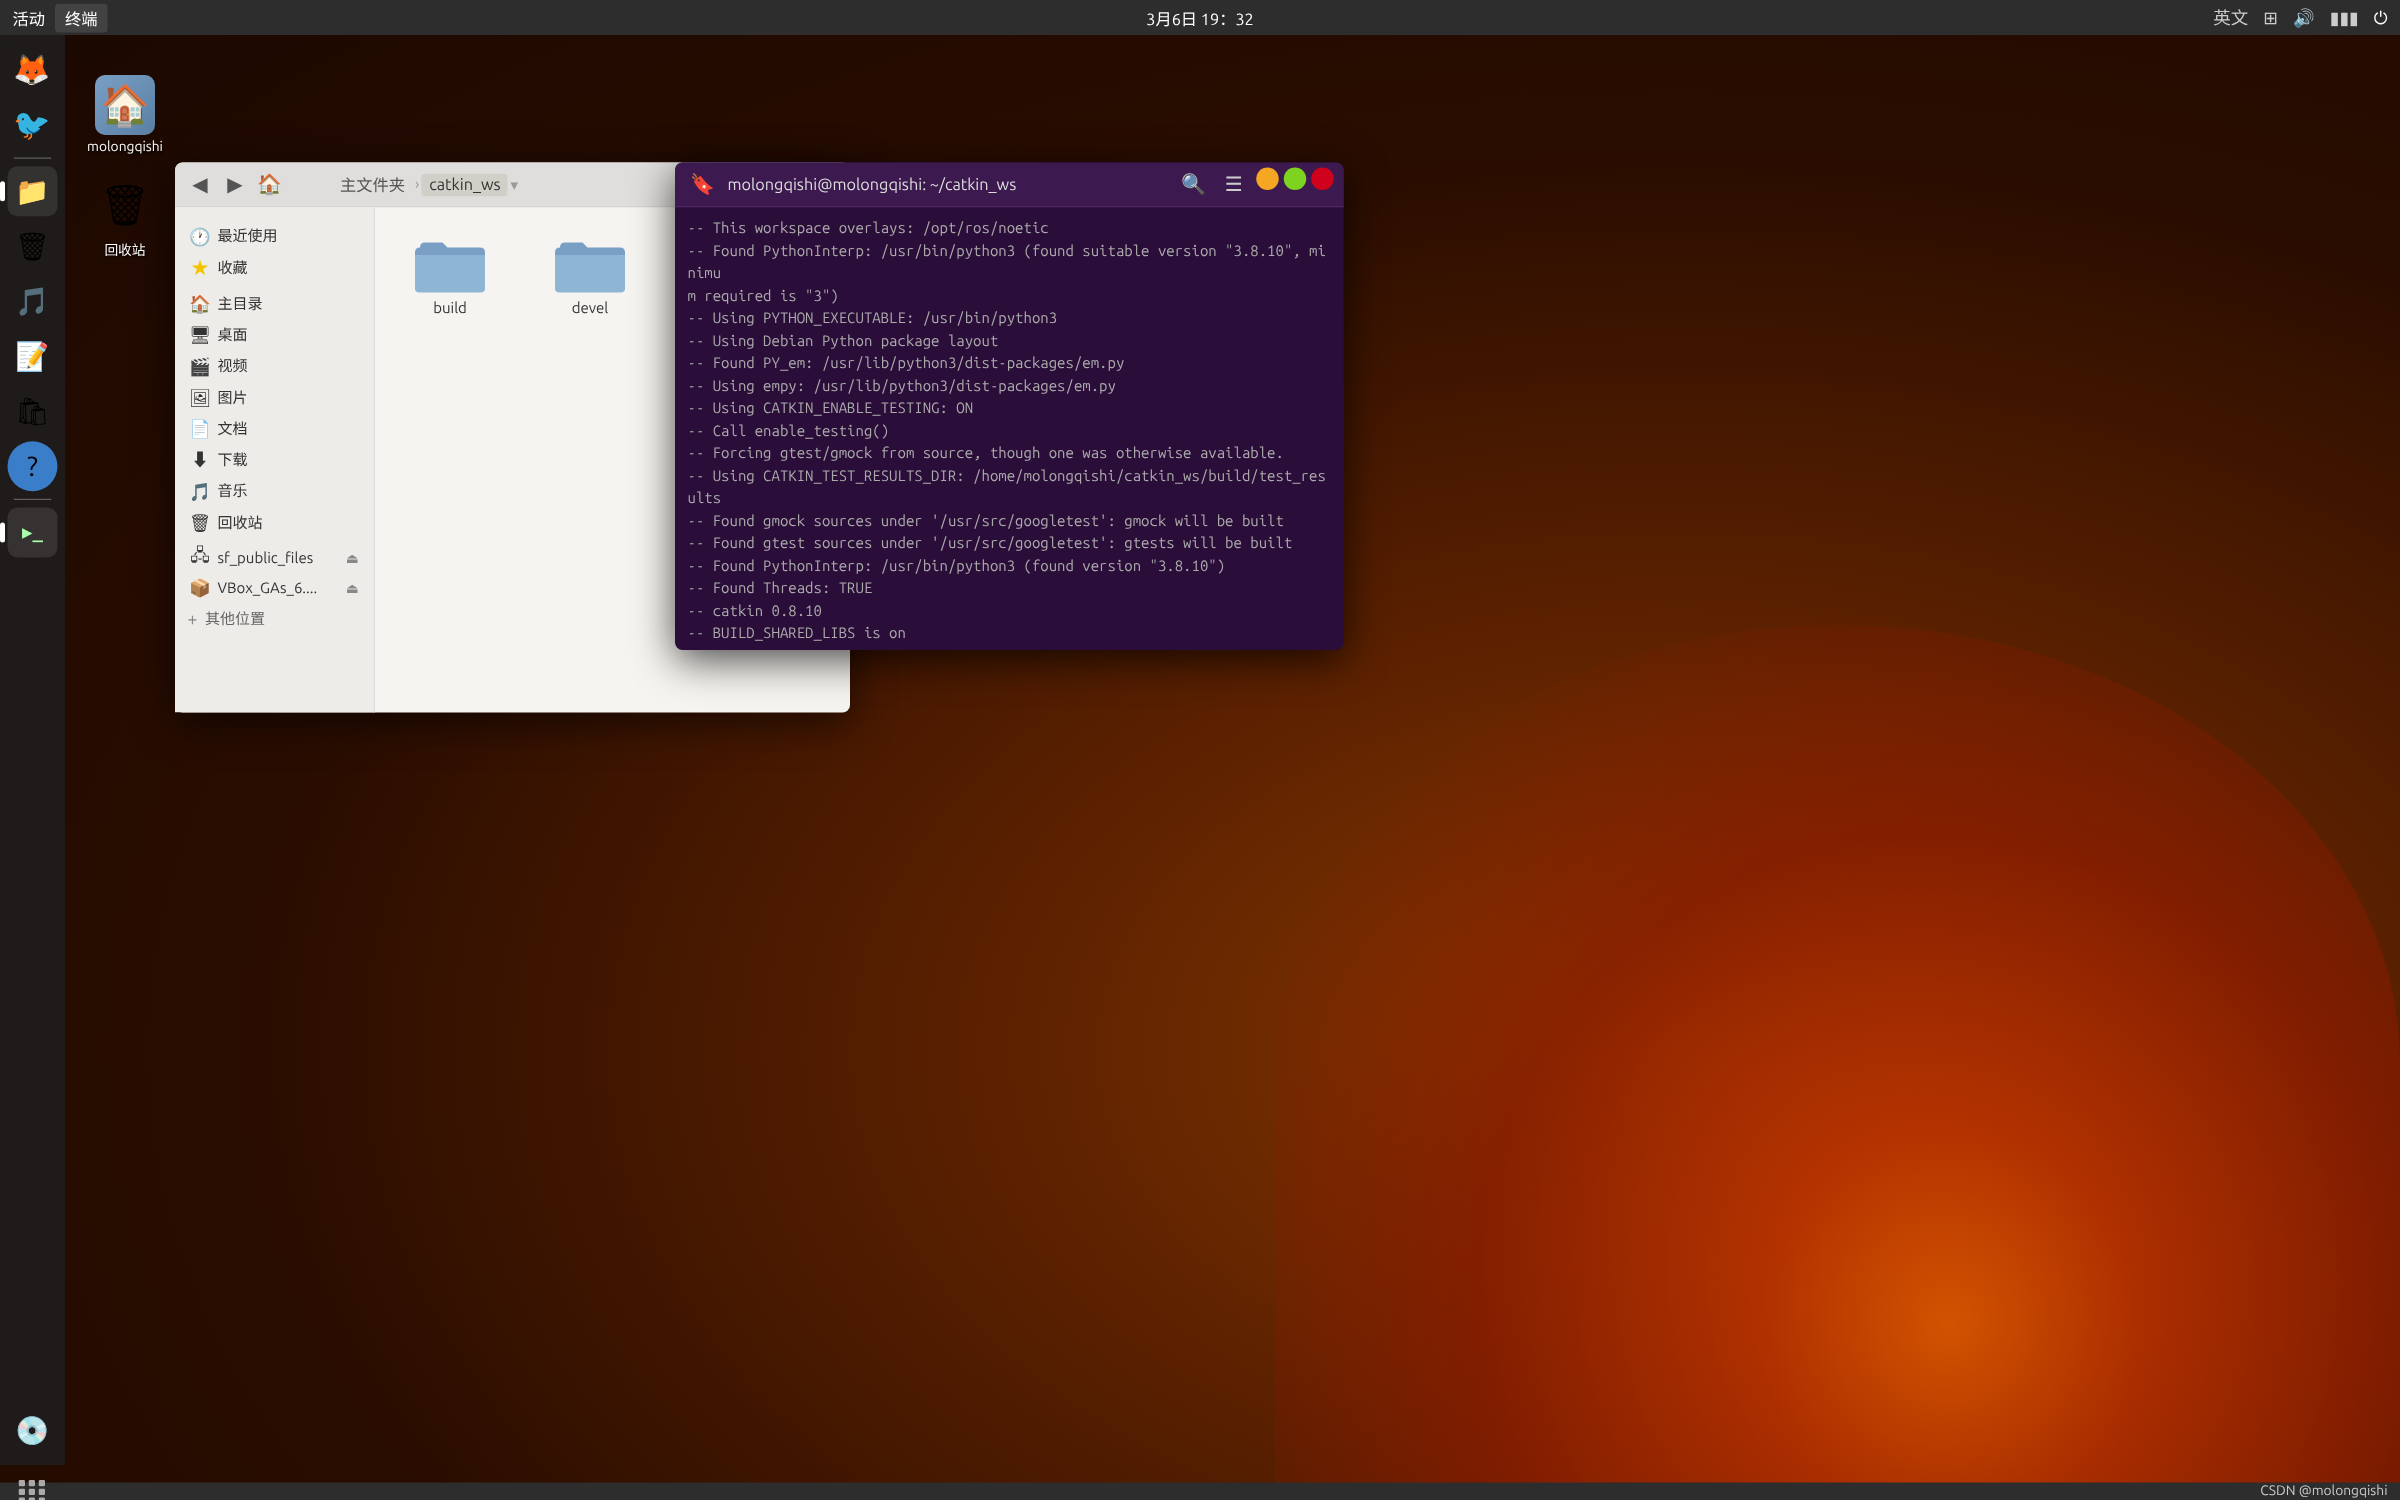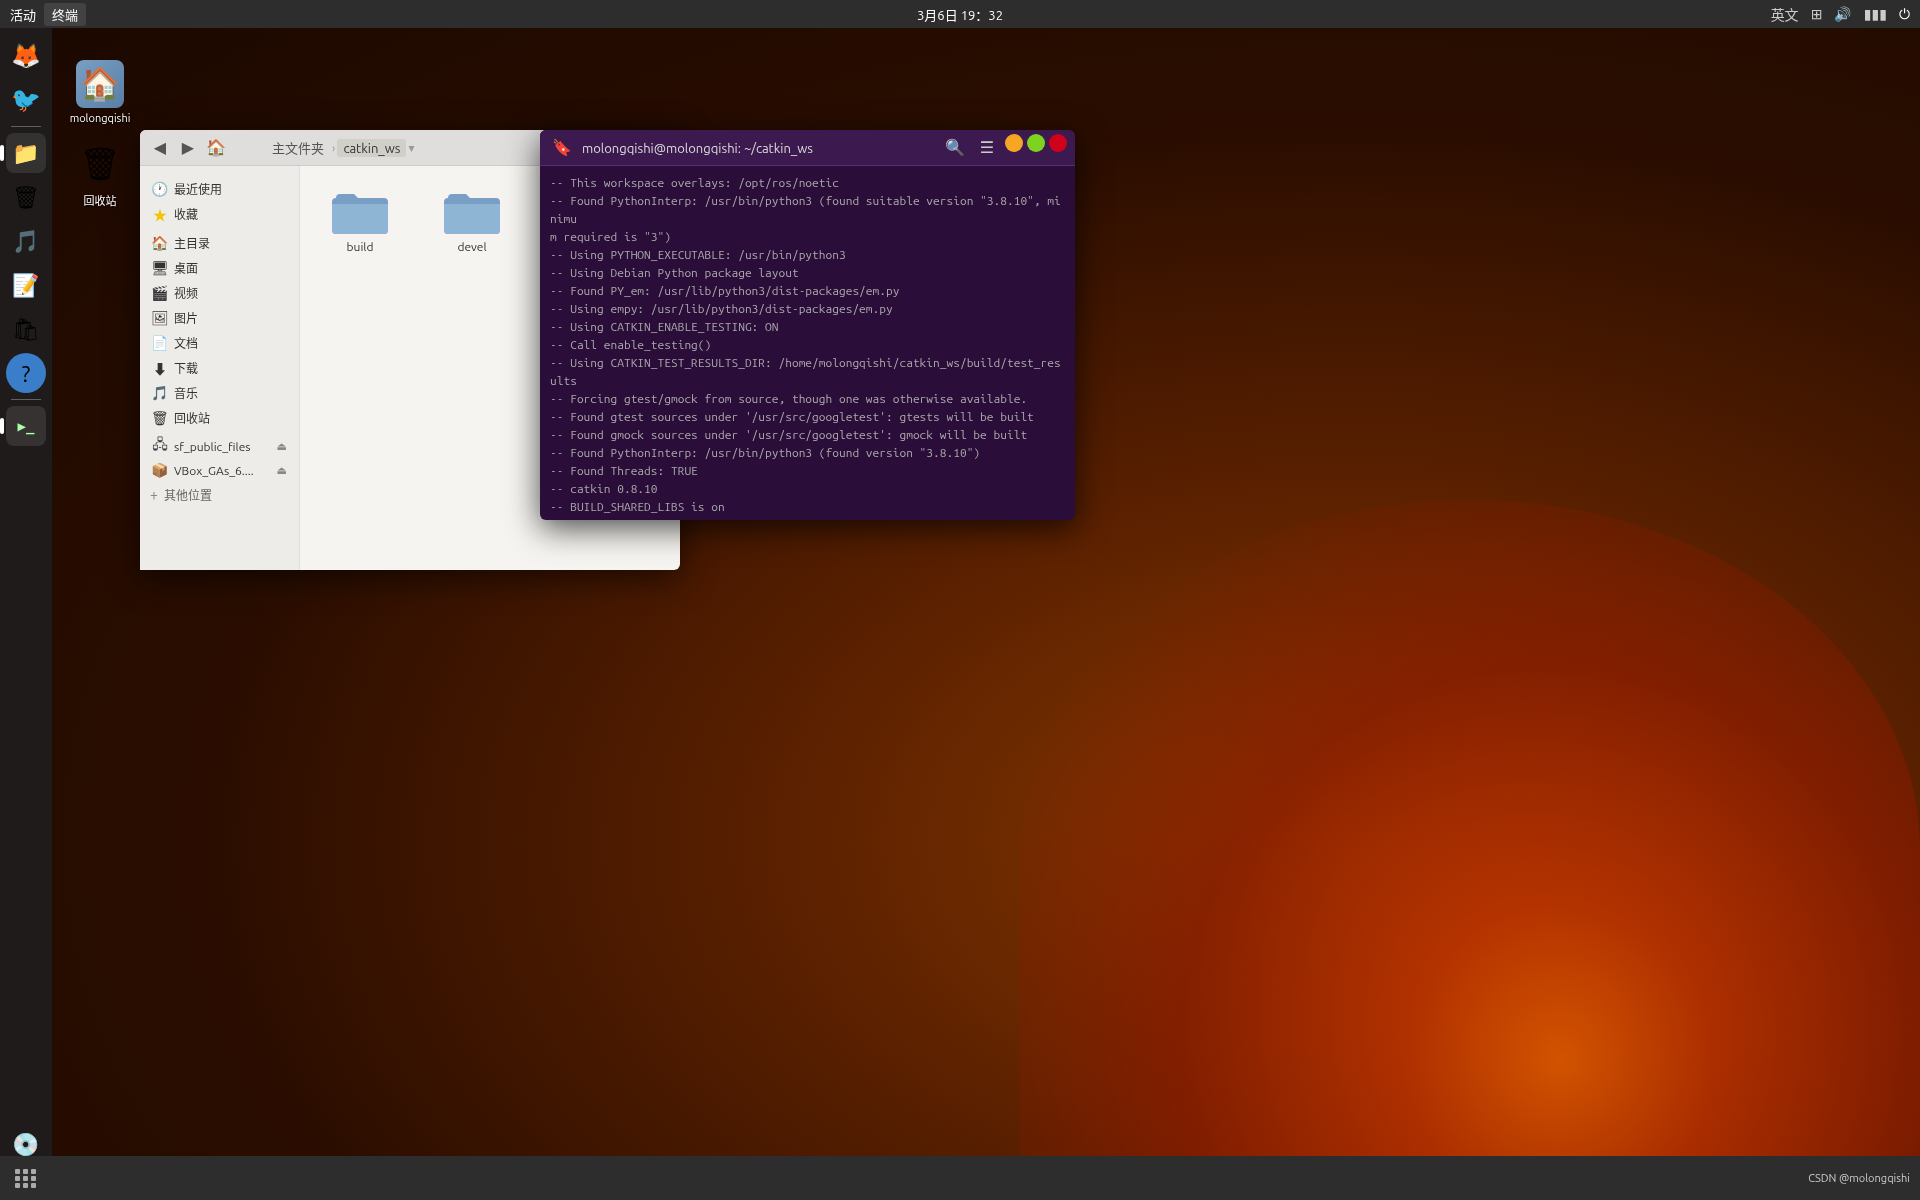--- a/index.html
+++ b/index.html
@@ -447,21 +447,21 @@
     @keyframes blink {
       50% { opacity: 0; }
     }
 
     
     .taskbar-bottom {
       position: absolute;
       bottom: 0;
       left: 0;
       right: 0;
-      height: 44px;
+      height: 14px;
       background: #2d2d2d;
       display: flex;
       align-items: center;
       padding: 0 10px;
       z-index: 100;
       color: #fff;
       font-size: 13px;
     }
 
     .taskbar-bottom-left {
@@ -707,24 +707,24 @@
   <div class="terminal-body">
     <div class="terminal-line comment">-- This workspace overlays: /opt/ros/noetic</div>
     <div class="terminal-line comment">-- Found PythonInterp: /usr/bin/python3 (found suitable version "3.8.10", minimu</div>
     <div class="terminal-line comment">m required is "3")</div>
     <div class="terminal-line comment">-- Using PYTHON_EXECUTABLE: /usr/bin/python3</div>
     <div class="terminal-line comment">-- Using Debian Python package layout</div>
     <div class="terminal-line comment">-- Found PY_em: /usr/lib/python3/dist-packages/em.py</div>
     <div class="terminal-line comment">-- Using empy: /usr/lib/python3/dist-packages/em.py</div>
     <div class="terminal-line comment">-- Using CATKIN_ENABLE_TESTING: ON</div>
     <div class="terminal-line comment">-- Call enable_testing()</div>
+    <div class="terminal-line comment">-- Forcing gtest/gmock from source, though one was otherwise available.</div>
     <div class="terminal-line comment">-- Using CATKIN_TEST_RESULTS_DIR: /home/molongqishi/catkin_ws/build/test_results</div>
-    <div class="terminal-line comment">-- Forcing gtest/gmock from source, though one was otherwise available.</div>
+    <div class="terminal-line comment">-- Found gmock sources under '/usr/src/googletest': gmock will be built</div>
     <div class="terminal-line comment">-- Found gtest sources under '/usr/src/googletest': gtests will be built</div>
-    <div class="terminal-line comment">-- Found gmock sources under '/usr/src/googletest': gmock will be built</div>
     <div class="terminal-line comment">-- Found PythonInterp: /usr/bin/python3 (found version "3.8.10")</div>
     <div class="terminal-line comment">-- Found Threads: TRUE</div>
     <div class="terminal-line comment">-- catkin 0.8.10</div>
     <div class="terminal-line comment">-- BUILD_SHARED_LIBS is on</div>
 
   </div>
 </div>
 
 <div class="taskbar-bottom">
   <div class="taskbar-bottom-left">

